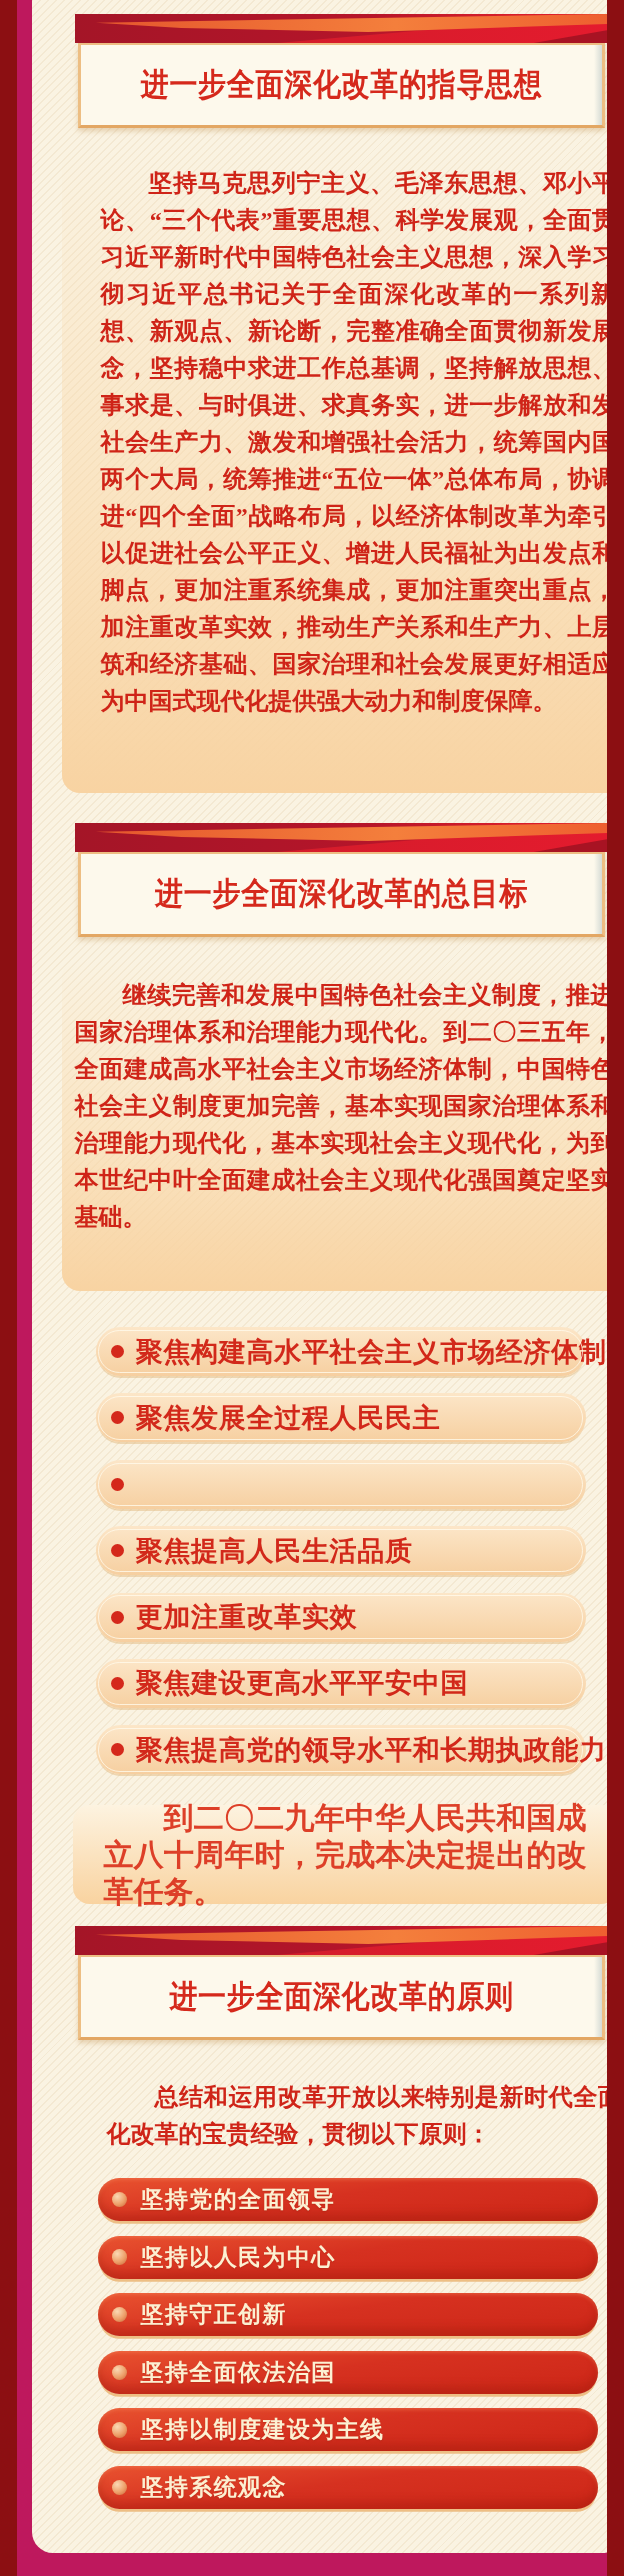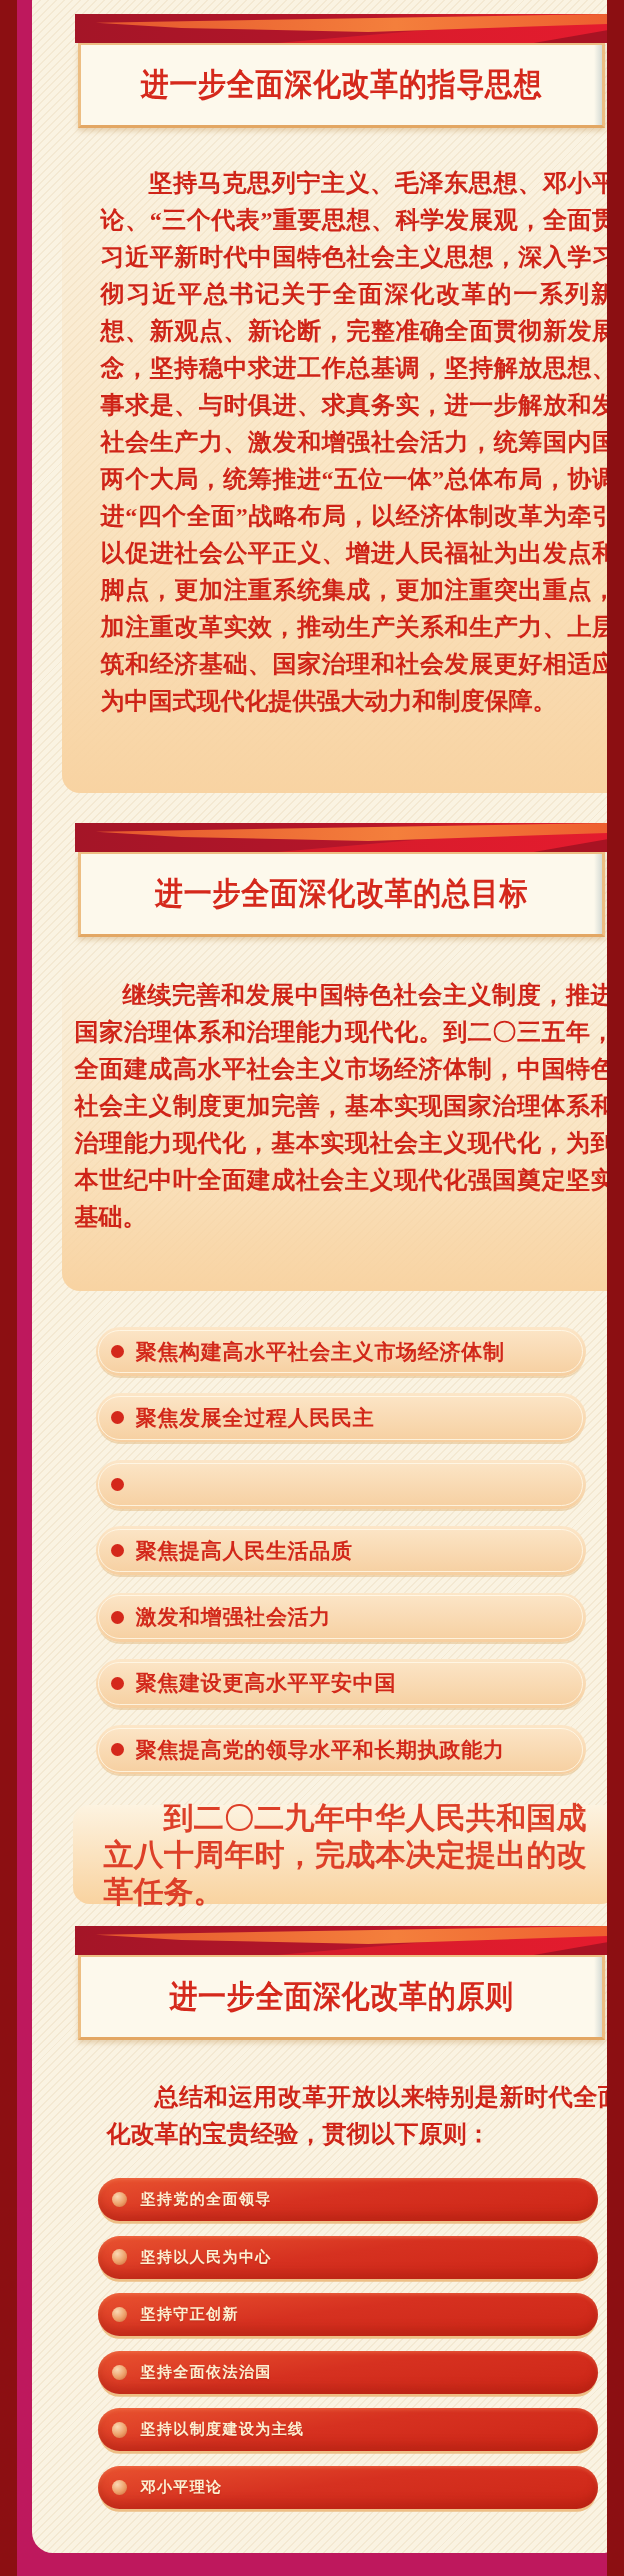--- a/index.html
+++ b/index.html
@@ -66,38 +66,38 @@
     position:relative; height:49px; margin-bottom:17.4px; border-radius:28px;
     background:linear-gradient(180deg,#fce6c8 0%,#f6cfa0 100%);
     box-shadow:0 3.5px 0 -1.4px rgba(226,186,128,.5);
     display:flex; align-items:center;
   }
   .focus-pill:before{content:""; position:absolute; inset:2.8px; border-radius:28px;
     border:1.4px solid rgba(255,250,235,.8); pointer-events:none;}
   .focus-dot{width:13px; height:13px; border-radius:50%; background:#d4281b;
     margin-left:15.3px; flex:0 0 auto;}
   .focus-pill .pill-text{
-    margin-left:11.8px; color:#d2281a; font-size:21px; font-weight:700; letter-spacing:0.7px;
+    margin-left:11.8px; color:#d2281a; font-size:27px; font-weight:700; letter-spacing:0.7px;
     white-space:nowrap;
   }
   
   #principle-list{position:absolute; left:66px; top:2178px; width:500px;
     list-style:none; margin:0; padding:0;}
   .principle-pill{
     position:relative; height:43px; margin-bottom:14.6px; border-radius:22px;
     background:linear-gradient(172deg,#e95330 0%,#d63120 45%,#cd2617 100%);
     box-shadow:0 4.2px 0 -1.4px #edbe84,
                inset 0 -7px 9.7px rgba(140,20,5,.30),
                inset 0 2.1px 3.5px rgba(255,150,100,.35);
     display:flex; align-items:center;
   }
   .sphere-dot{width:15.3px; height:15.3px; border-radius:50%; margin-left:14.6px; flex:0 0 auto;
     background:radial-gradient(circle at 35% 30%, #fbd9b4 0%, #eda06a 55%, #c96034 100%);}
   .principle-pill .pill-text{
-    margin-left:13px; color:#fcf0d2; font-size:15px; font-weight:700; letter-spacing:1.4px;
+    margin-left:13px; color:#fcf0d2; font-size:23px; font-weight:700; letter-spacing:1.4px;
     white-space:nowrap; text-shadow:0 1.4px 1.4px rgba(150,30,10,.35);
   }
   
   #header-guiding{top:14px;}
   #header-goal{top:823px;}
   #header-principles{top:1926px;}
   #card-guiding{top:147px; height:646px;padding-left:26px;}
   #card-goal{top:959px; height:332px;}
   #para-principles{top:2079px;margin-left:32px;}
 </style>
@@ -153,21 +153,21 @@
           <span class="focus-dot"></span>
         </li>
 
         <li class="focus-pill">
           <span class="focus-dot"></span>
           <span class="pill-text">聚焦提高人民生活品质</span>
         </li>
 
         <li class="focus-pill">
           <span class="focus-dot"></span>
-          <span class="pill-text">激发和增强社会活力</span>
+          <span class="pill-text">更加注重改革实效</span>
         </li>
 
         <li class="focus-pill">
           <span class="focus-dot"></span>
           <span class="pill-text">聚焦建设更高水平平安中国</span>
         </li>
 
         <li class="focus-pill">
           <span class="focus-dot"></span>
           <span class="pill-text">聚焦提高党的领导水平和长期执政能力</span>
@@ -213,19 +213,19 @@
           <span class="pill-text">坚持全面依法治国</span>
         </li>
 
         <li class="principle-pill">
           <span class="sphere-dot"></span>
           <span class="pill-text">坚持以制度建设为主线</span>
         </li>
 
         <li class="principle-pill">
           <span class="sphere-dot"></span>
-          <span class="pill-text">邓小平理论</span>
+          <span class="pill-text">坚持系统观念</span>
         </li>
       </ul>
 
   </div>
 </div>
 
 
 </body></html>

